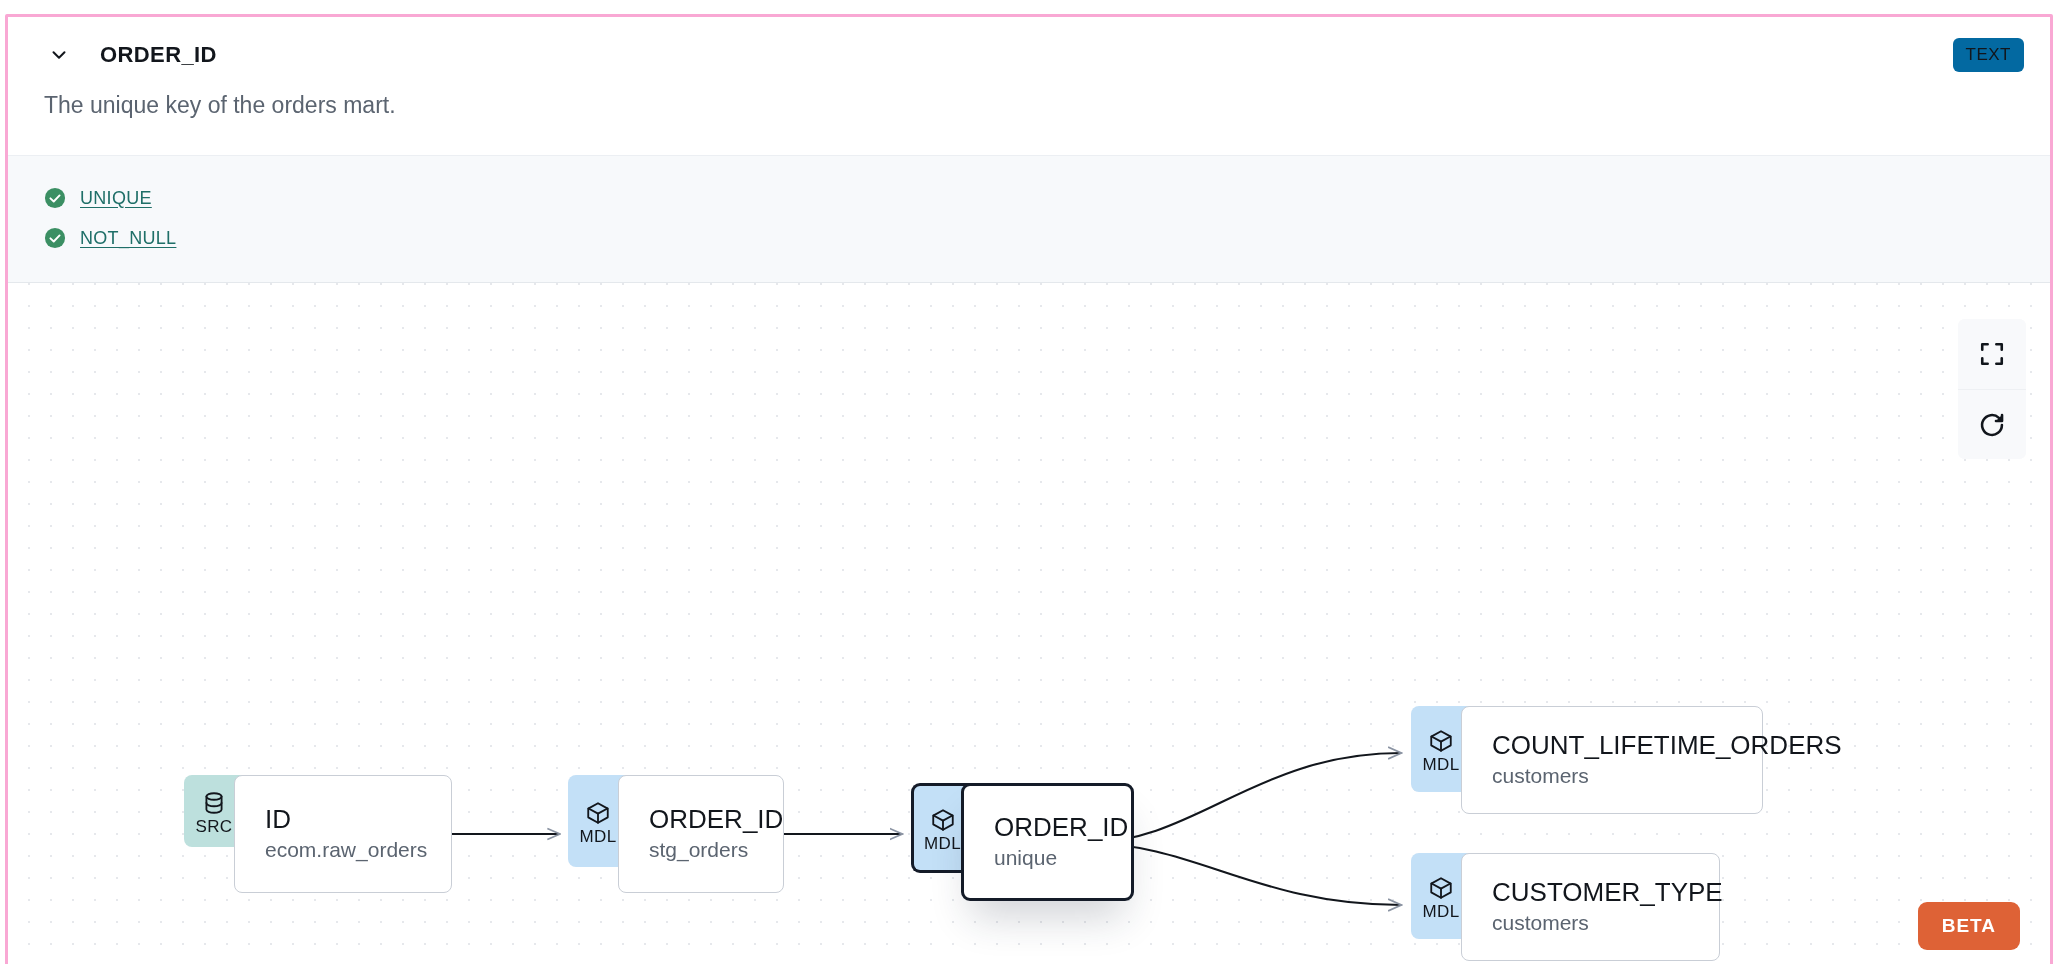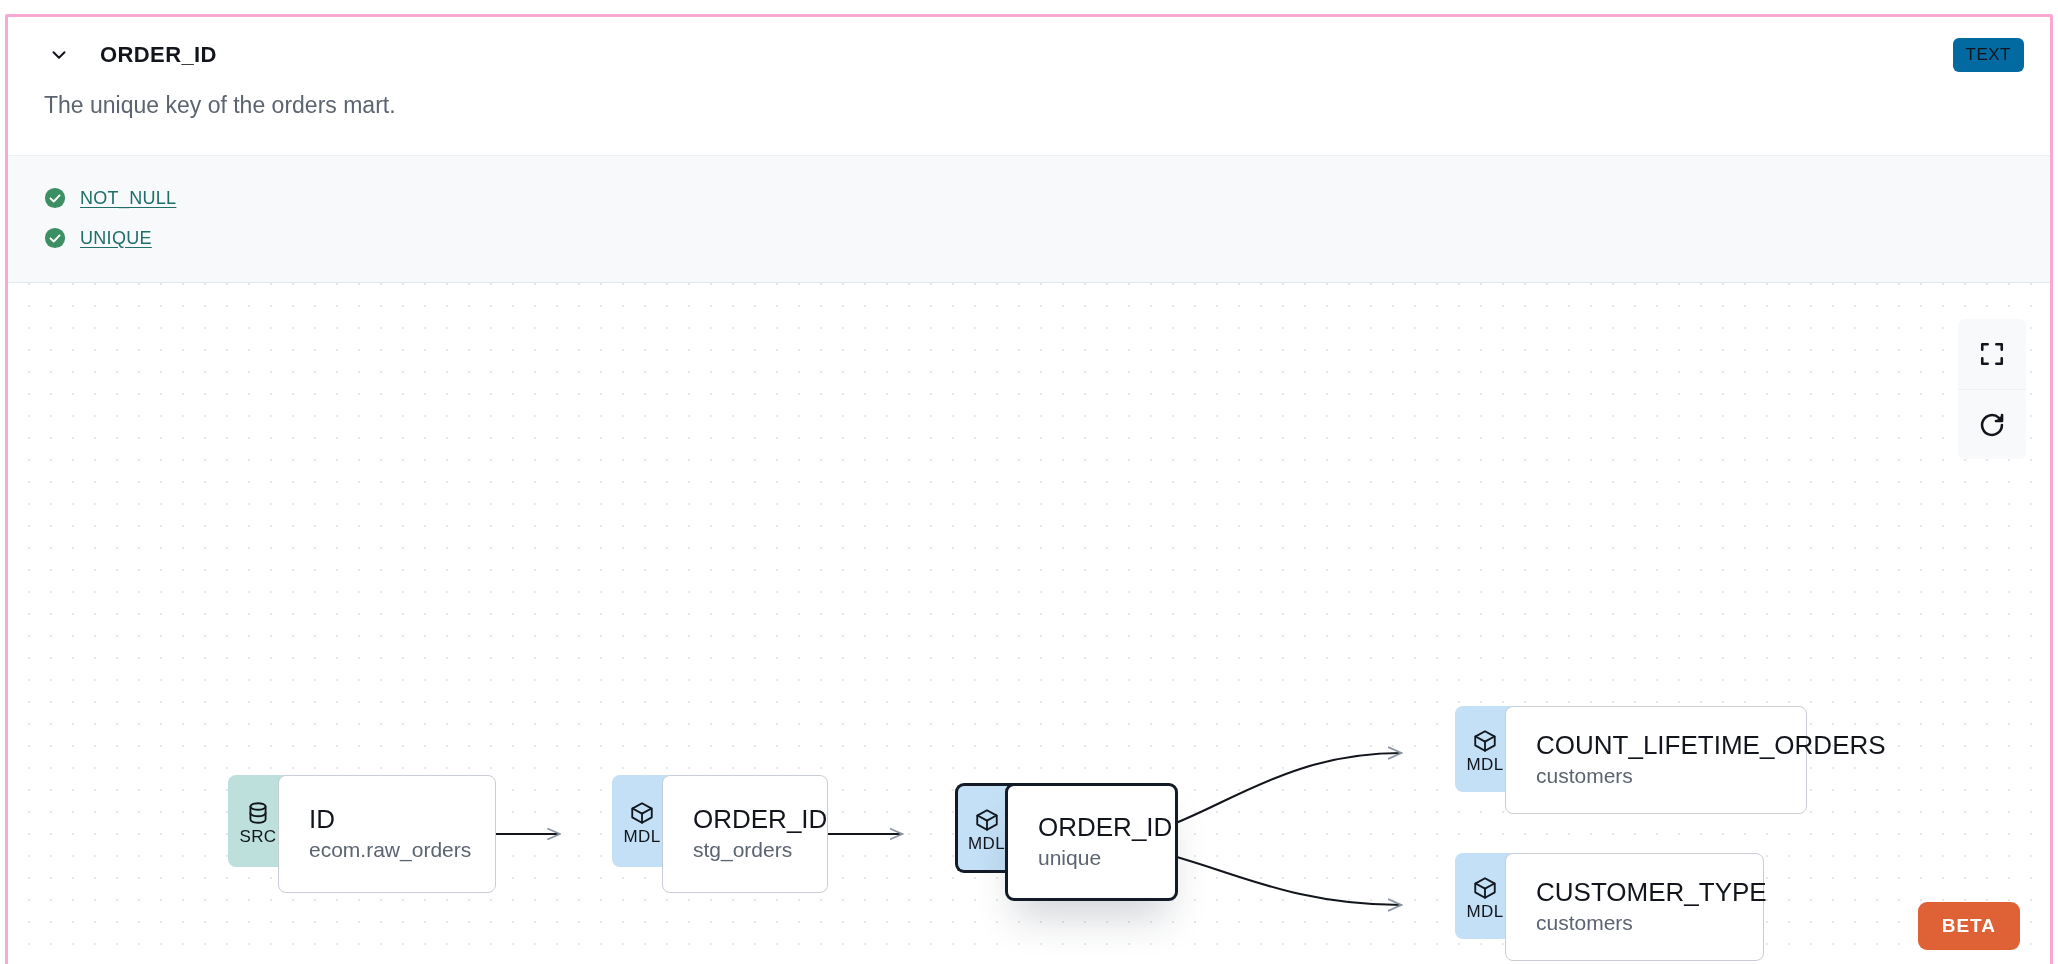--- a/index.html
+++ b/index.html
@@ -103,21 +103,20 @@
     width: 100%; height: 100%;
     pointer-events: none;
   }
 
   
   .node {
     position: absolute;
     display: flex;
     align-items: flex-start;
     cursor: pointer;
-    margin-left: 44px;
   }
   .node-badge {
     width: 60px;
     flex: 0 0 60px;
     border-radius: 8px 0 0 8px;
     display: flex;
     flex-direction: column;
     align-items: center;
     justify-content: center;
     gap: 2px;
@@ -166,21 +165,21 @@
     border-radius: 9px 0 0 9px;
   }
   .node.selected .node-body {
     border: 3px solid #141b28;
     border-radius: 9px;
     box-shadow: 0 26px 40px -10px rgba(30,40,60,.20);
   }
 
   
   #node-src      { left: 176px;  top: 492px; height: 118px; }
-  #node-src .node-badge { height: 92px; align-self: flex-start; margin-top: 0; border-radius: 8px 0 0 8px;}
+  #node-src .node-badge { height: 72px; align-self: flex-start; margin-top: 0; border-radius: 8px 0 0 8px;}
   #node-src .node-body  { width: 218px; min-height: 118px; }
 
   #node-stg      { left: 560px;  top: 492px; height: 118px; }
   #node-stg .node-badge { height: 92px; align-self: flex-start; }
   #node-stg .node-body  { width: 166px; min-height: 118px; }
 
   #node-orders   { left: 903px;  top: 500px; height: 118px; }
   #node-orders .node-badge { height: 90px; align-self: flex-start; }
   #node-orders .node-body  { width: 173px; min-height: 118px; }
 
@@ -243,28 +242,28 @@
   </div>
 
   <div class="description">The unique key of the orders mart.</div>
 
   <div class="tests">
     <div class="test-row">
       <svg class="check-icon" viewBox="0 0 24 24">
         <circle cx="12" cy="12" r="11" fill="#3b8f63"></circle>
         <polyline points="7 12.4 10.6 15.8 17 9.2" fill="none" stroke="#ffffff" stroke-width="2.1" stroke-linecap="round" stroke-linejoin="round"></polyline>
       </svg>
-      <span class="test-link">NOT_NULL</span>
+      <span class="test-link">UNIQUE</span>
     </div>
     <div class="test-row">
       <svg class="check-icon" viewBox="0 0 24 24">
         <circle cx="12" cy="12" r="11" fill="#3b8f63"></circle>
         <polyline points="7 12.4 10.6 15.8 17 9.2" fill="none" stroke="#ffffff" stroke-width="2.1" stroke-linecap="round" stroke-linejoin="round"></polyline>
       </svg>
-      <span class="test-link">UNIQUE</span>
+      <span class="test-link">NOT_NULL</span>
     </div>
   </div>
 
   <div class="canvas">
 
     <svg class="graph-svg" viewBox="0 0 2046 702" preserveAspectRatio="none">
       <defs>
         <marker id="arrow" viewBox="0 0 10 10" refX="9" refY="5" markerWidth="7" markerHeight="7" orient="auto-start-reverse">
           <path d="M 0 1 L 9 5 L 0 9" fill="none" stroke="#8b94a3" stroke-width="1.2"></path>
         </marker>

